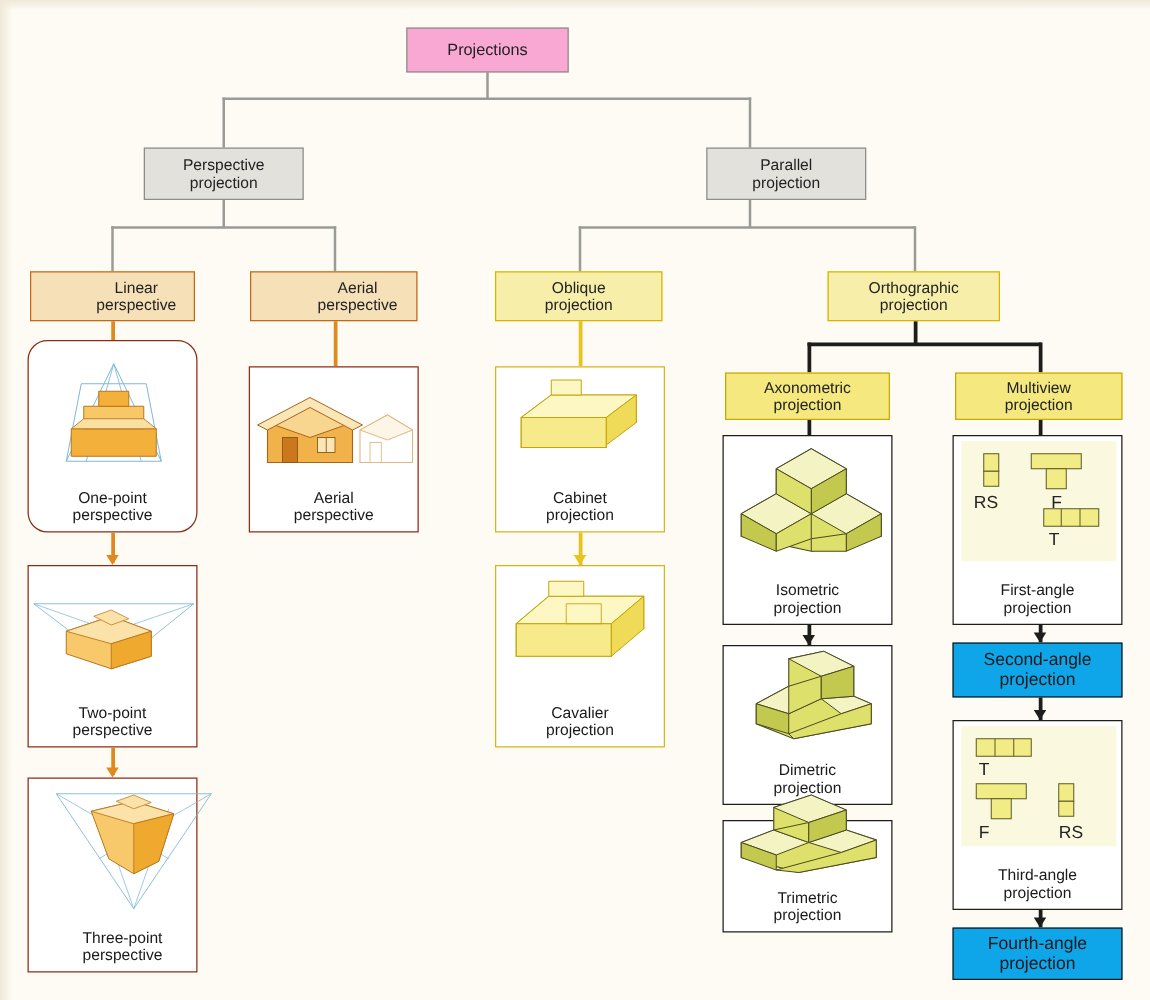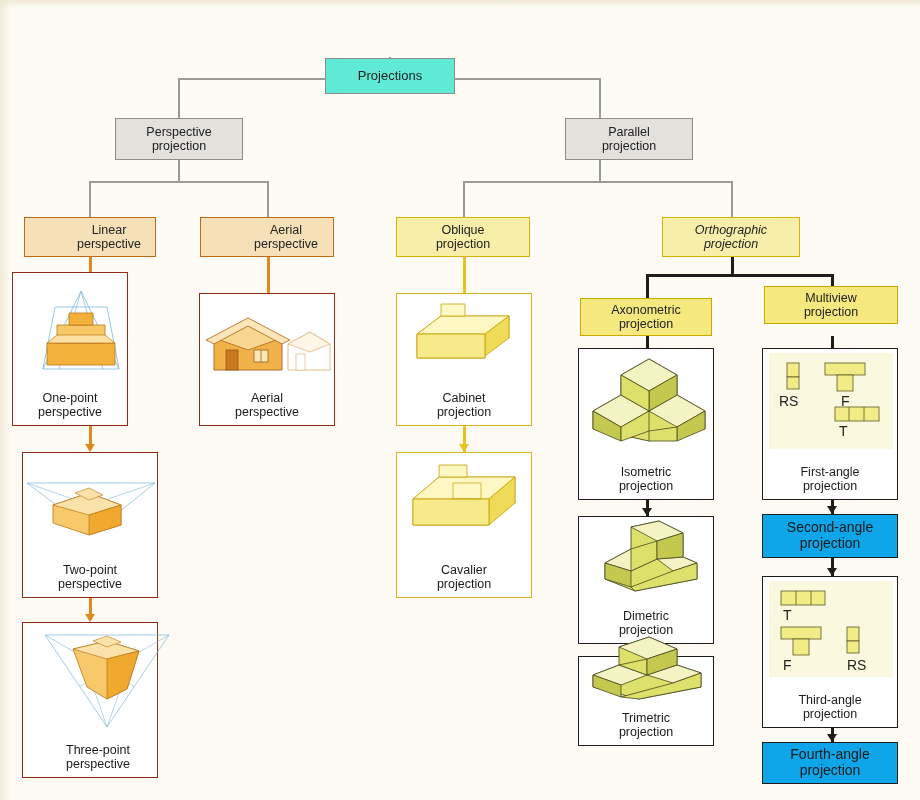--- a/index.html
+++ b/index.html
@@ -18,22 +18,22 @@
     position:absolute;
     box-sizing:border-box;
     text-align:center;
     line-height:1.12;
     display:flex;
     align-items:center;
     justify-content:center;
     white-space:pre-line;
   }
   .lvl0{
-    background:#5eead4;border:1px solid #8d8d8a;
-    font-size:13px;color:#222;margin-top:36px;
+    background:#f9a8d4;border:1px solid #8d8d8a;
+    font-size:13px;color:#222;
   }
   .lvl1{
     background:#e3e1dc;border:1px solid #8d8d8a;
     font-size:12.5px;color:#222;
   }
   .lvl2-orange{
     background:#f6e0b8;border:1px solid #c06a18;
     font-size:12.5px;color:#222;padding-left:38px;
   }
   .lvl2-yellow{
@@ -127,30 +127,30 @@
 projection</div>
   <div class="node lvl1" style="left:565px;top:118px;width:128px;height:42px;">Parallel
 projection</div>
 
   <div class="node lvl2-orange" style="left:24px;top:217px;width:132px;height:40px;">Linear
 perspective</div>
   <div class="node lvl2-orange" style="left:200px;top:217px;width:134px;height:40px;">Aerial
 perspective</div>
   <div class="node lvl2-yellow" style="left:396px;top:217px;width:134px;height:40px;">Oblique
 projection</div>
-  <div class="node lvl2-yellow" style="left:662px;top:217px;width:138px;height:40px;font-style:italic;">Orthographic
+  <div class="node lvl2-yellow" style="left:662px;top:217px;width:138px;height:40px;">Orthographic
 projection</div>
 
   <div class="node lvl3-yellow" style="left:580px;top:298px;width:132px;height:38px;">Axonometric
 projection</div>
-  <div class="node lvl3-yellow" style="left:764px;top:286px;width:134px;height:38px;">Multiview
+  <div class="node lvl3-yellow" style="left:764px;top:298px;width:134px;height:38px;">Multiview
 projection</div>
 
   <div class="ln v-orange" style="left:89px;top:257px;height:15px;"></div>
-  <div class="leafbox red" style="left:12px;top:272px;width:116px;height:154px;">
+  <div class="leafbox red" style="left:22px;top:272px;width:136px;height:154px;border-radius:16px;">
     <div class="leaf-art">
       <svg width="136" height="104" viewBox="0 0 136 104">
         <polygon points="30,96 106,96 94,34 42,34" fill="#ffffff" stroke="#7fb8d8" stroke-width="0.8"></polygon>
         <line x1="68" y1="18" x2="30" y2="96" stroke="#7fb8d8" stroke-width="0.8"></line>
         <line x1="68" y1="18" x2="106" y2="96" stroke="#7fb8d8" stroke-width="0.8"></line>
         <line x1="68" y1="18" x2="46" y2="96" stroke="#7fb8d8" stroke-width="0.7"></line>
         <line x1="68" y1="18" x2="90" y2="96" stroke="#7fb8d8" stroke-width="0.7"></line>
         <polygon points="34,92 102,92 102,70 34,70" fill="#f3b13c" stroke="#b9761a" stroke-width="0.8"></polygon>
         <polygon points="44,70 92,70 92,52 44,52" fill="#f8c867" stroke="#b9761a" stroke-width="0.8"></polygon>
         <polygon points="56,52 80,52 80,40 56,40" fill="#f3b13c" stroke="#b9761a" stroke-width="0.8"></polygon>

